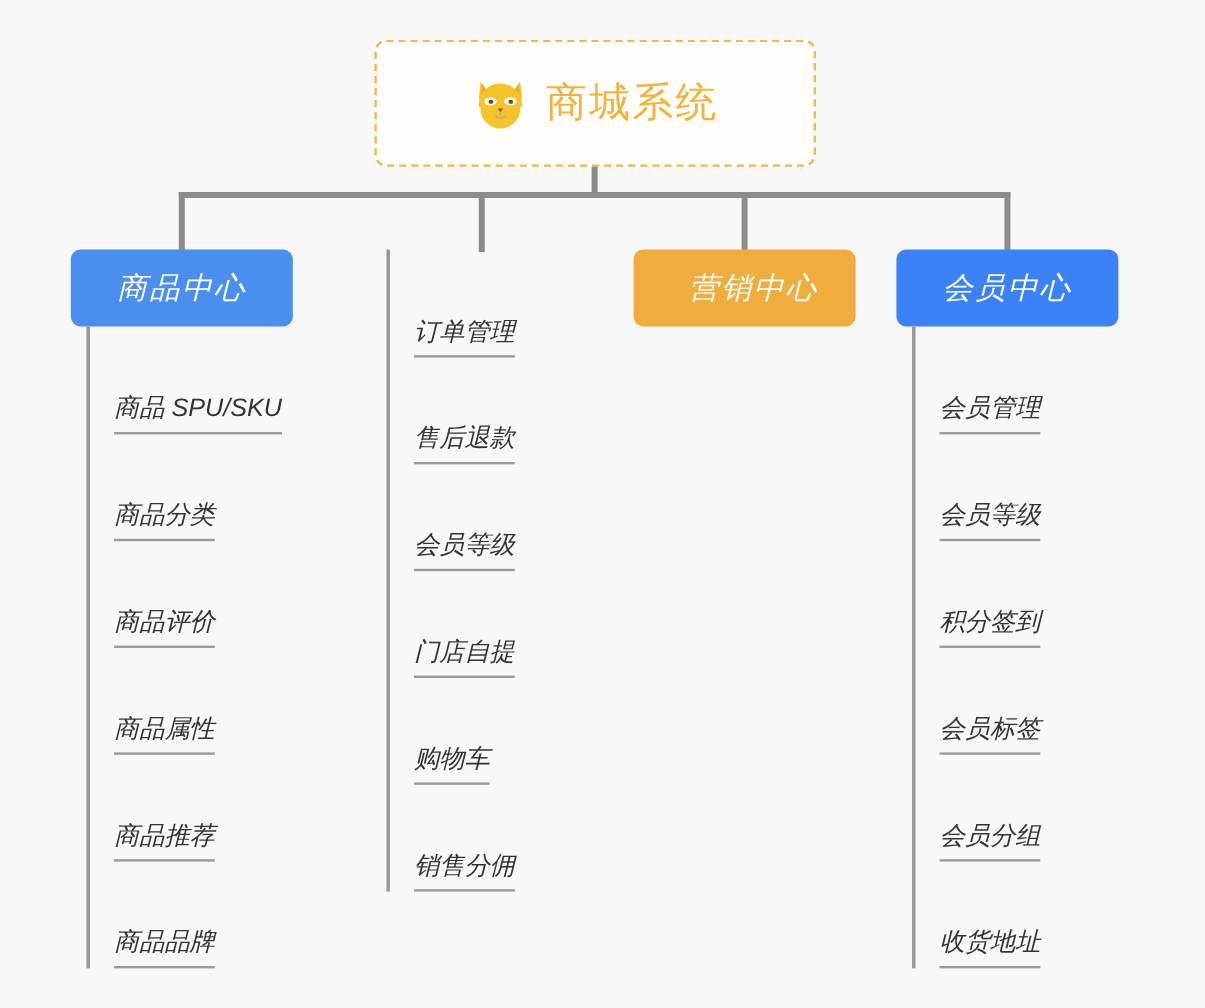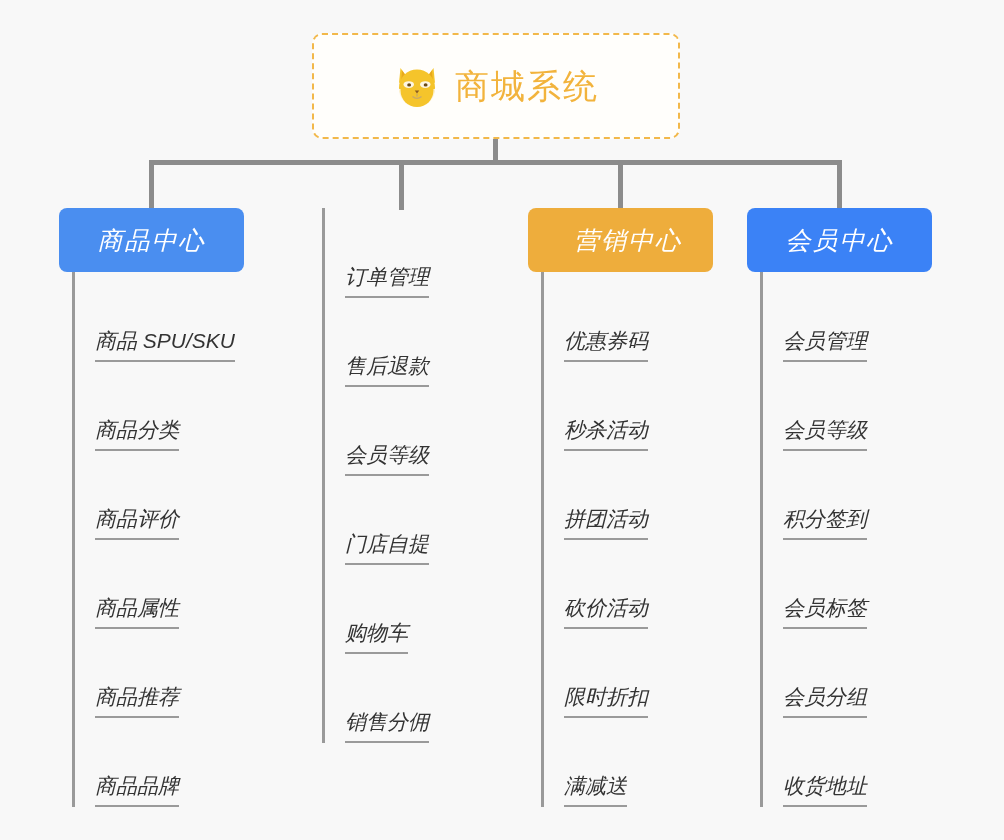--- a/index.html
+++ b/index.html
@@ -194,40 +194,20 @@
       <div class="item">
           <span class="item-label">销售分佣</span>
         </div>
     </div>
   </div>
 
   <div class="col" style="left:528px">
     <div class="cat-box" style="background: rgb(238, 173, 60); padding-left: 15px;">
       <span class="cat-label">营销中心</span>
     </div>
-    <div class="items">
-      <div class="item">
-          <span class="item-label">优惠券码</span>
-        </div>
-      <div class="item">
-          <span class="item-label">秒杀活动</span>
-        </div>
-      <div class="item">
-          <span class="item-label">拼团活动</span>
-        </div>
-      <div class="item">
-          <span class="item-label">砍价活动</span>
-        </div>
-      <div class="item">
-          <span class="item-label">限时折扣</span>
-        </div>
-      <div class="item">
-          <span class="item-label">满减送</span>
-        </div>
-    </div>
   </div>
 
   <div class="col" style="left:747px">
     <div class="cat-box" style="background: #3b82f6;">
       <span class="cat-label">会员中心</span>
     </div>
     <div class="items">
       <div class="item">
           <span class="item-label">会员管理</span>
         </div>

